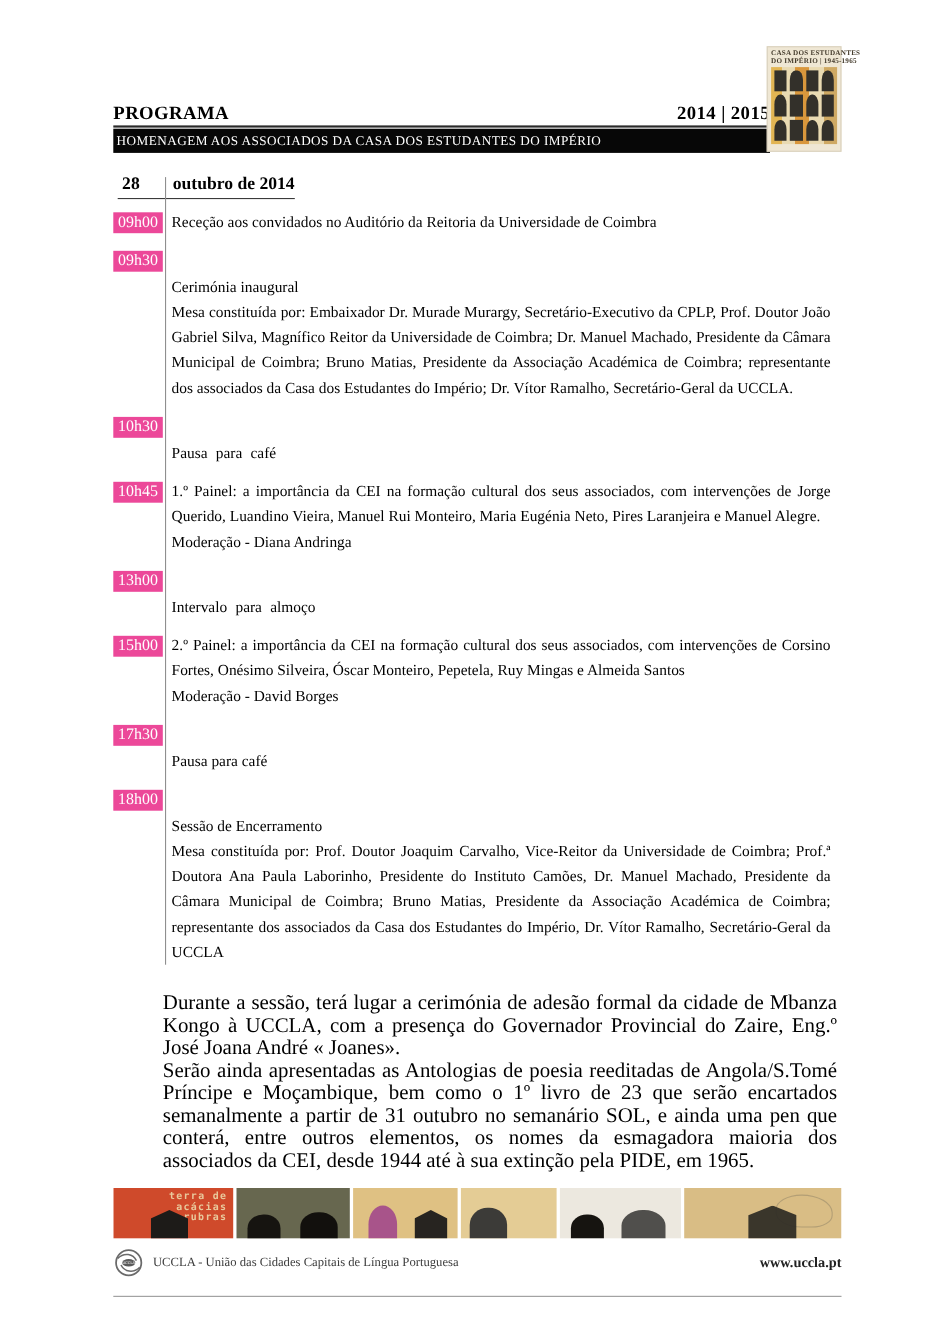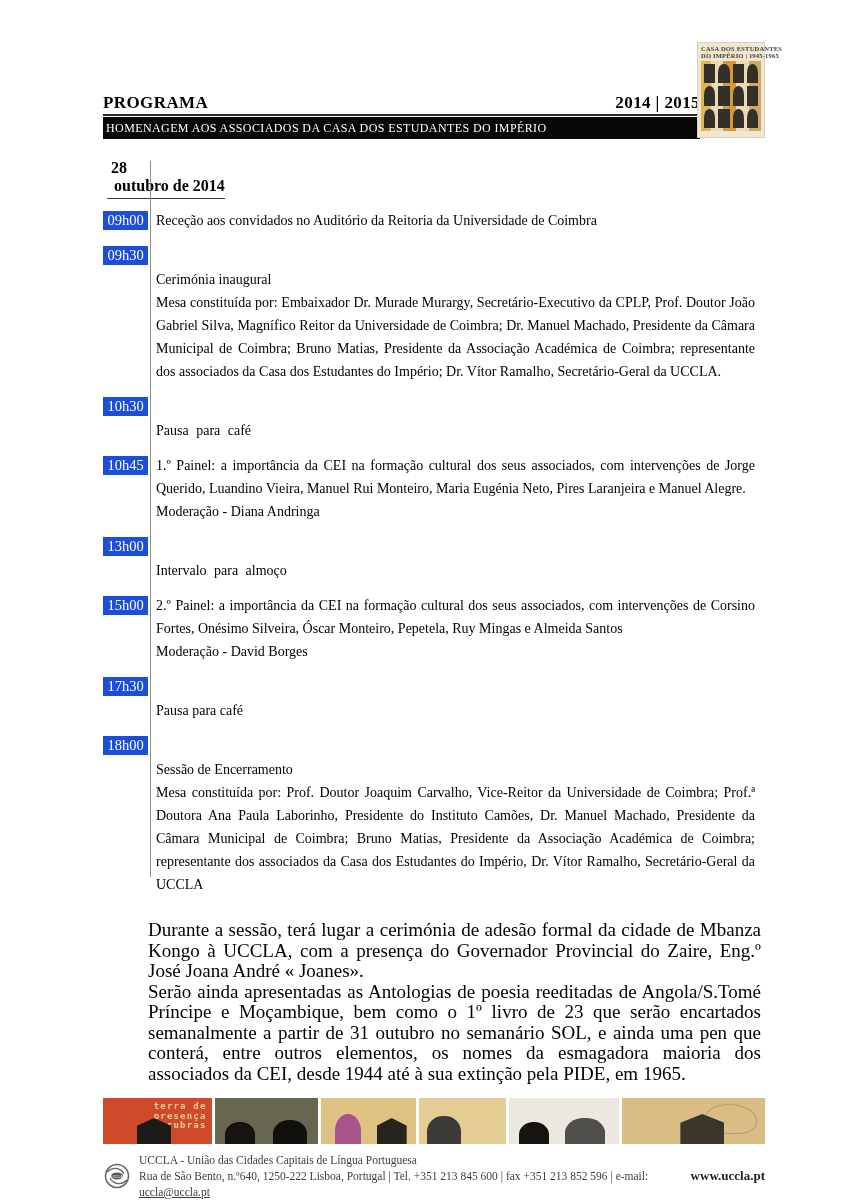--- a/index.html
+++ b/index.html
@@ -36,33 +36,33 @@
     gap:3px; padding:3px;
   }
   .cei-cell{ background:#33302a; }
   .cei-cell.arch{ border-radius:45% 45% 0 0; }
 
   
   .date-row{
     margin:20px 0 10px 107px; width:fit-content;
     border-bottom:1.5px solid #3a3a3a; padding-bottom:3px;
     display:flex; align-items:baseline;
-    font-size:16px; font-weight:bold;flex-direction:column;
+    font-size:16px; font-weight:bold;
   }
   .date-day{ width:43px; padding-left:4px; }
   .date-rest{ padding-left:7px; }
 
   
   .vline{ position:absolute; left:150px; top:161px; width:1px; height:716px; background:#8f8f8f; }
 
   
   .entry{ display:flex; margin:0 0 12px 103px; width:652px; }
   .chip{
     width:45px; min-width:45px; height:19px; margin-top:2px;
-    background:#1d4ed8; color:#fff; font-size:14.5px; line-height:19px; text-align:center;
+    background:#ec4899; color:#fff; font-size:14.5px; line-height:19px; text-align:center;
   }
   .entry-content{ margin-left:8px; width:599px; font-size:14px; line-height:23px; }
   .title{ font-weight:normal;margin-top:24px; }
   .title.spread{ word-spacing:4px; }
   .body{ text-align:justify; }
   .moder, .plain{ text-align:left; }
 
   
   .notes{
     margin:24px 0 12px 148px; width:613px;
@@ -209,21 +209,21 @@
   </div>
 
 
   <div class="notes">
     <div>Durante a sessão, terá lugar a cerimónia de adesão formal da cidade de Mbanza Kongo à UCCLA, com a presença do Governador Provincial do Zaire, Eng.º José Joana André « Joanes».</div>
     <div>Serão ainda apresentadas as Antologias de poesia reeditadas de Angola/S.Tomé Príncipe e Moçambique, bem como o 1º livro de 23 que serão encartados semanalmente a partir de 31 outubro no semanário SOL, e ainda uma pen que conterá, entre outros elementos, os nomes da esmagadora maioria dos associados da CEI, desde 1944 até à sua extinção pela PIDE, em 1965.</div>
   </div>
 
   <div class="strip">
     <div class="panel p1">
-      <div class="p1-caption">terra de presença rubras</div>
+      <div class="p1-caption">terra de acácias rubras</div>
       <div class="shape hex-shape s-a"></div>
     </div>
     <div class="panel p2">
       <div class="shape arch-shape s-b"></div>
       <div class="shape arch-shape s-c"></div>
     </div>
     <div class="panel p3">
       <div class="shape s-mag"></div>
       <div class="shape hex-shape s-d"></div>
     </div>
@@ -243,21 +243,18 @@
   <div class="footer">
     <svg class="footer-logo" viewBox="0 0 28 28">
       <circle cx="14" cy="14" r="11.5" fill="none" stroke="#6a6a6a" stroke-width="1.6"></circle>
       <path d="M4 10 C 10 4, 18 6, 21 12" fill="none" stroke="#6a6a6a" stroke-width="1.4"></path>
       <path d="M24 18 C 18 24, 10 22, 7 16" fill="none" stroke="#6a6a6a" stroke-width="1.4"></path>
       <ellipse cx="14" cy="14" rx="6" ry="3.4" fill="#5a5a5a"></ellipse>
       <text x="14" y="15.5" font-size="3.4" fill="#ffffff" text-anchor="middle" font-family="Liberation Sans, sans-serif">UCCLA</text>
     </svg>
     <div class="footer-lines">
       <div>UCCLA - União das Cidades Capitais de Língua Portuguesa</div>
-      <div>
-        <span>Rua de São Bento, n.º640, 1250-222 Lisboa, Portugal | Tel. +351 213 845 600 | fax +351 213 852 596 | e-mail: </span><a href="#" class="email-link">uccla@uccla.pt</a>
-      </div>
     </div>
     <div class="footer-site">www.uccla.pt</div>
   </div>
   <div class="footer-rule"></div>
 
 </div>
 
 </body></html>

